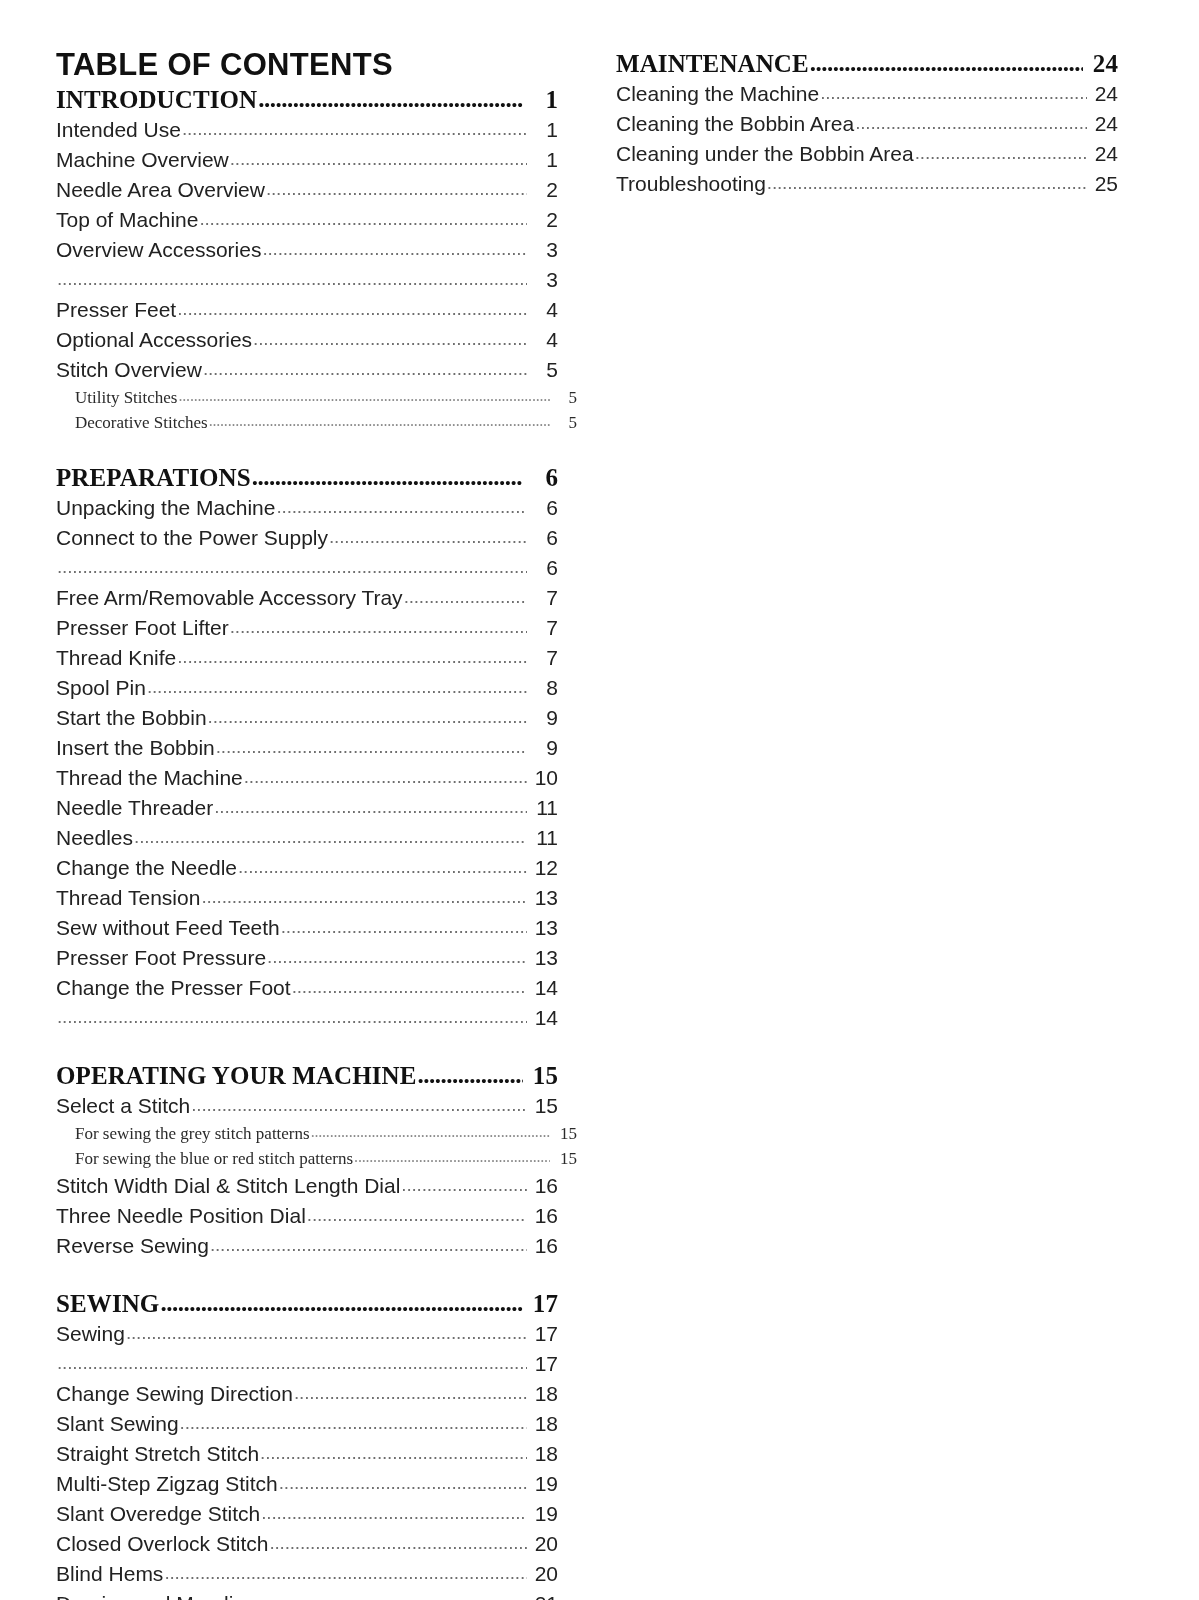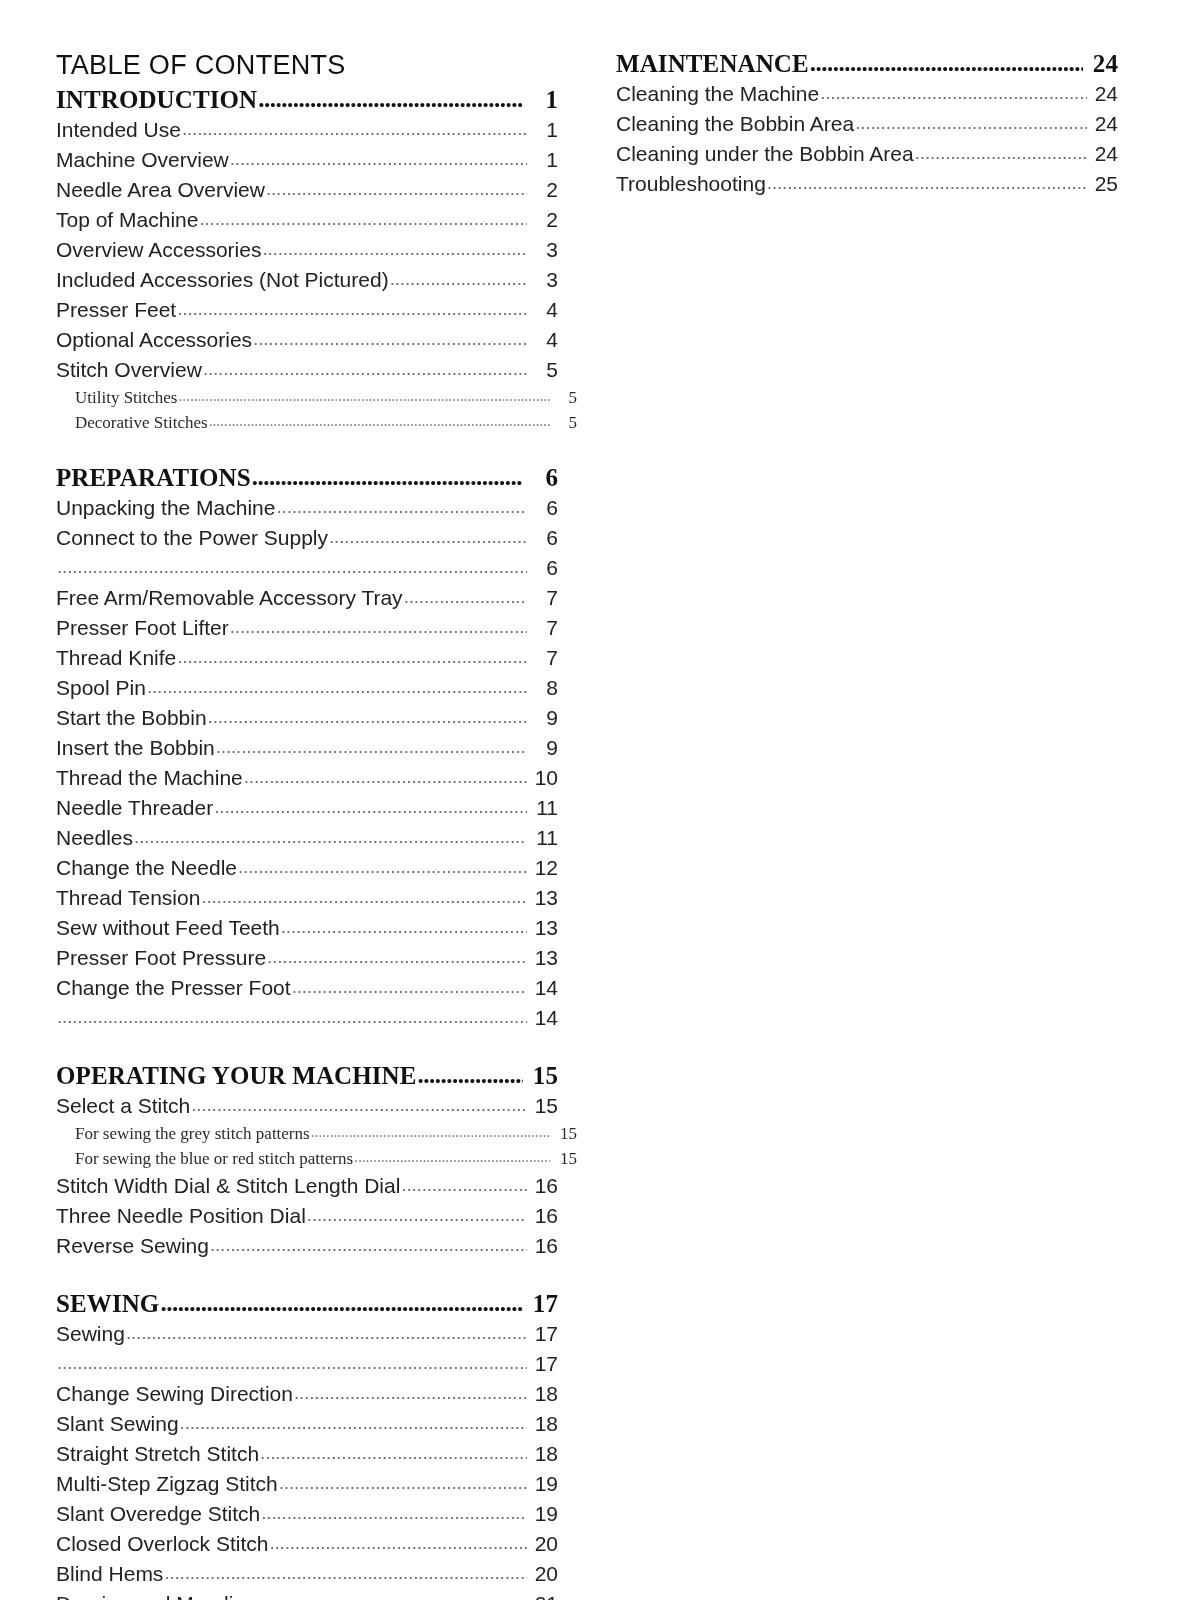--- a/index.html
+++ b/index.html
@@ -24,22 +24,22 @@
     display: flex;
     flex-direction: row;
     gap: 58px;
   }
   .col {
     width: 502px;
     flex: 0 0 502px;
   }
 
   .toc-title {
-    font-size: 27px;
-    font-weight: normal;
+    font-size: 31px;
+    font-weight: bold;
     letter-spacing: 0.3px;
     line-height: 34px;
     margin: 0 0 2px 0;
     color: #111111;
   }
 
   .entry {
     display: flex;
     align-items: baseline;
     width: 100%;
@@ -154,21 +154,20 @@
             <span class="label">Top of Machine</span>
             <span class="leader">....................................................................................................................................................................................................................................</span>
             <span class="page-no">2</span>
           </div>
           <div class="entry item">
             <span class="label">Overview Accessories</span>
             <span class="leader">....................................................................................................................................................................................................................................</span>
             <span class="page-no">3</span>
           </div>
           <div class="entry item">
-            <span class="label">Included Accessories (Not Pictured)</span>
             <span class="leader">....................................................................................................................................................................................................................................</span>
             <span class="page-no">3</span>
           </div>
           <div class="entry item">
             <span class="label">Presser Feet</span>
             <span class="leader">....................................................................................................................................................................................................................................</span>
             <span class="page-no">4</span>
           </div>
           <div class="entry item">
             <span class="label">Optional Accessories</span>

